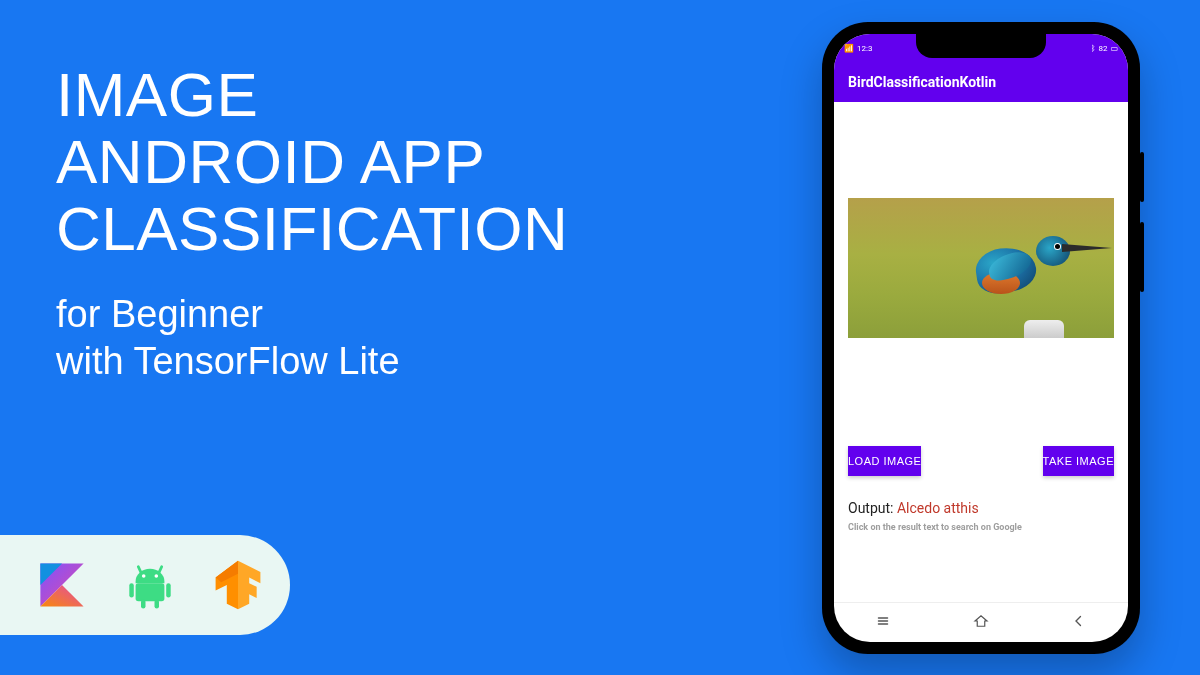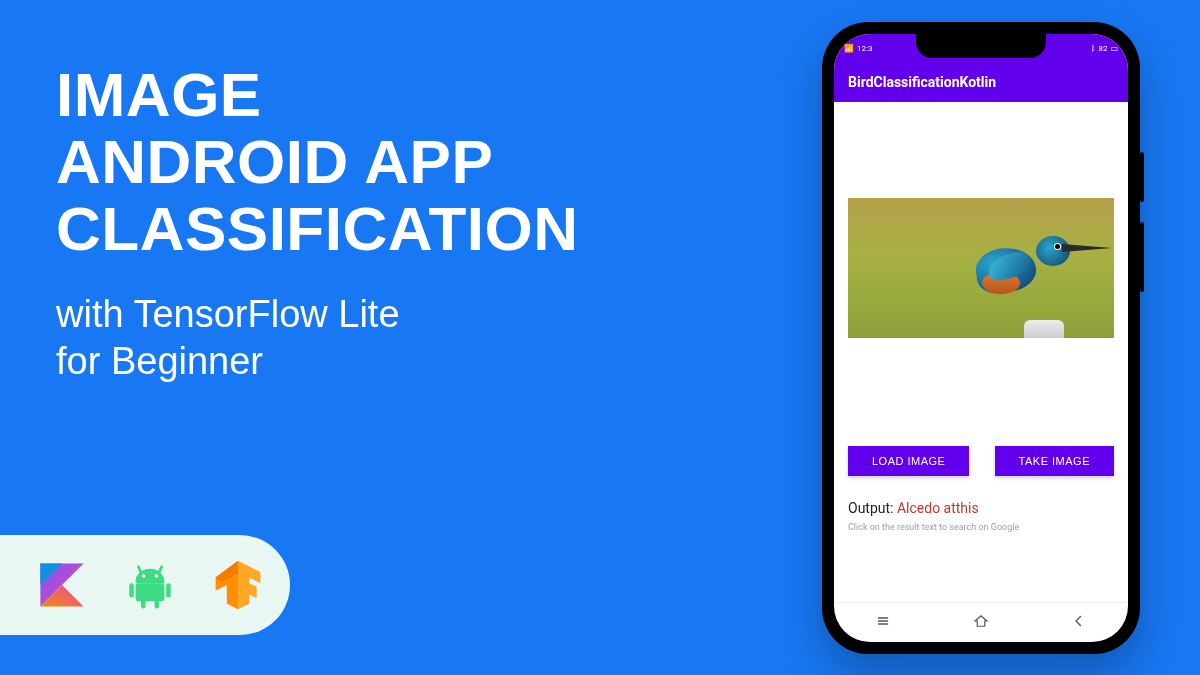--- a/index.html
+++ b/index.html
@@ -10,21 +10,21 @@
       position: relative;
     }
     .hero {
       position: absolute;
       left: 56px;
       top: 62px;
       max-width: 700px;
     }
     .hero-title {
       font-family: "Arial Black", "Helvetica Neue", sans-serif;
-      font-weight: 700;
+      font-weight: 400;
       font-size: 62px;
       line-height: 1.08;
       letter-spacing: 0.5px;
       color: #FFFFFF;
     }
     .hero-sub {
       margin-top: 28px;
       font-family: "Segoe UI", "Helvetica Neue", sans-serif;
       font-weight: 400;
       font-size: 38px;
@@ -181,39 +181,39 @@
       bottom: 126px;
       left:14px; right:14px;
       display:flex; justify-content: space-between;
     }
     .mat-btn {
       background:#6200EE;
       color:#fff;
       font-size:11px;
       font-weight:500;
       letter-spacing: .5px;
-      padding: 9px 24px;
+      padding: 9px 0;
       border-radius: 0;
       border:none;
       box-shadow: 0 2px 4px rgba(0,0,0,.2);
       cursor:pointer;
       text-align:right;
     }
     .output-block {
       position:absolute;
       bottom: 70px;
       left:14px; right:31px;
     }
     .output-label {
       font-size: 14px; color:#222;
     }
     .output-value { color:#C0392B; }
     .hint {
       margin-top:6px;
-      font-size:9px; color:#9e9e9e;
+      font-size:9px; color:#9e9e9e;font-weight:bold;
     }
     .nav-bar {
       height: 40px;
       border-top: 1px solid #eee;
       display:flex;
       align-items:center;
       justify-content: space-around;
       color:#555;
     }
     .nav-ico { width:18px; height:18px; }
@@ -221,22 +221,22 @@
 </head>
 <body>
 
 <div class="hero">
   <div class="hero-title">
     <div>IMAGE</div>
     <div>ANDROID APP</div>
     <div>CLASSIFICATION</div>
   </div>
   <div class="hero-sub">
+    <div>for Beginner</div>
     <div>with TensorFlow Lite</div>
-    <div>for Beginner</div>
   </div>
 </div>
 
 <div class="pill">
   <span class="icon-slot">
     <svg viewBox="0 0 60 60" width="54" height="54">
       <defs>
         <linearGradient id="kg1" x1="0" y1="0" x2="1" y2="1">
           <stop offset="0" stop-color="#7F52FF"></stop>
             <stop offset="1" stop-color="#E34AA6"></stop>

